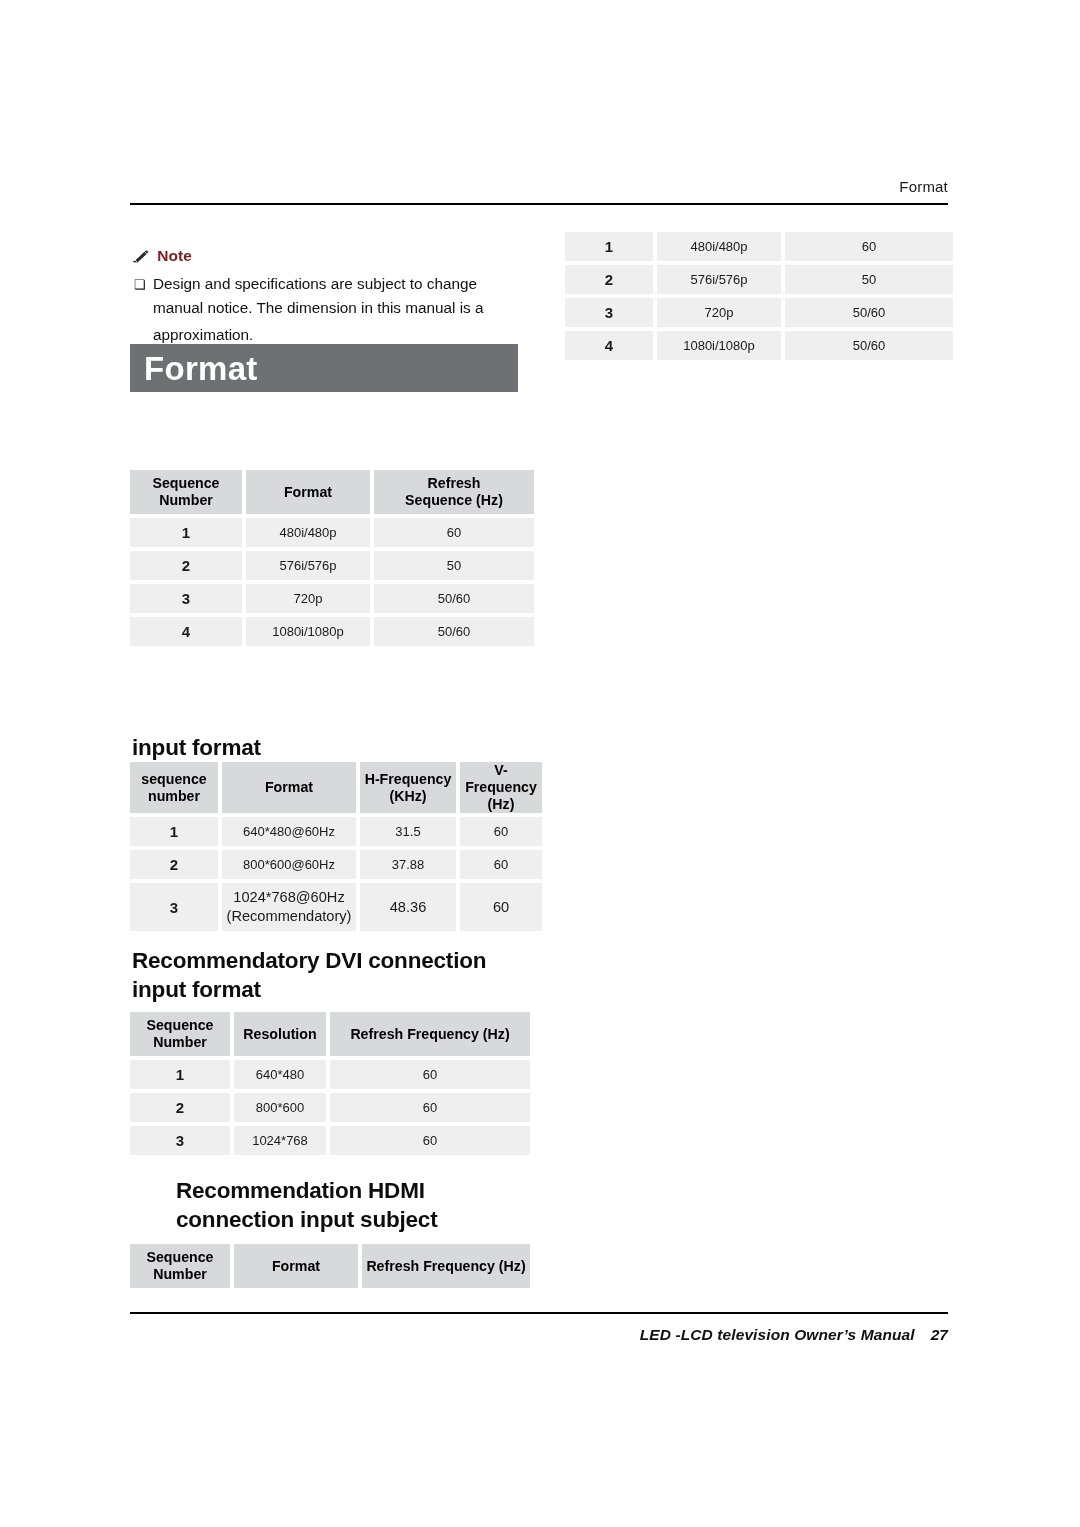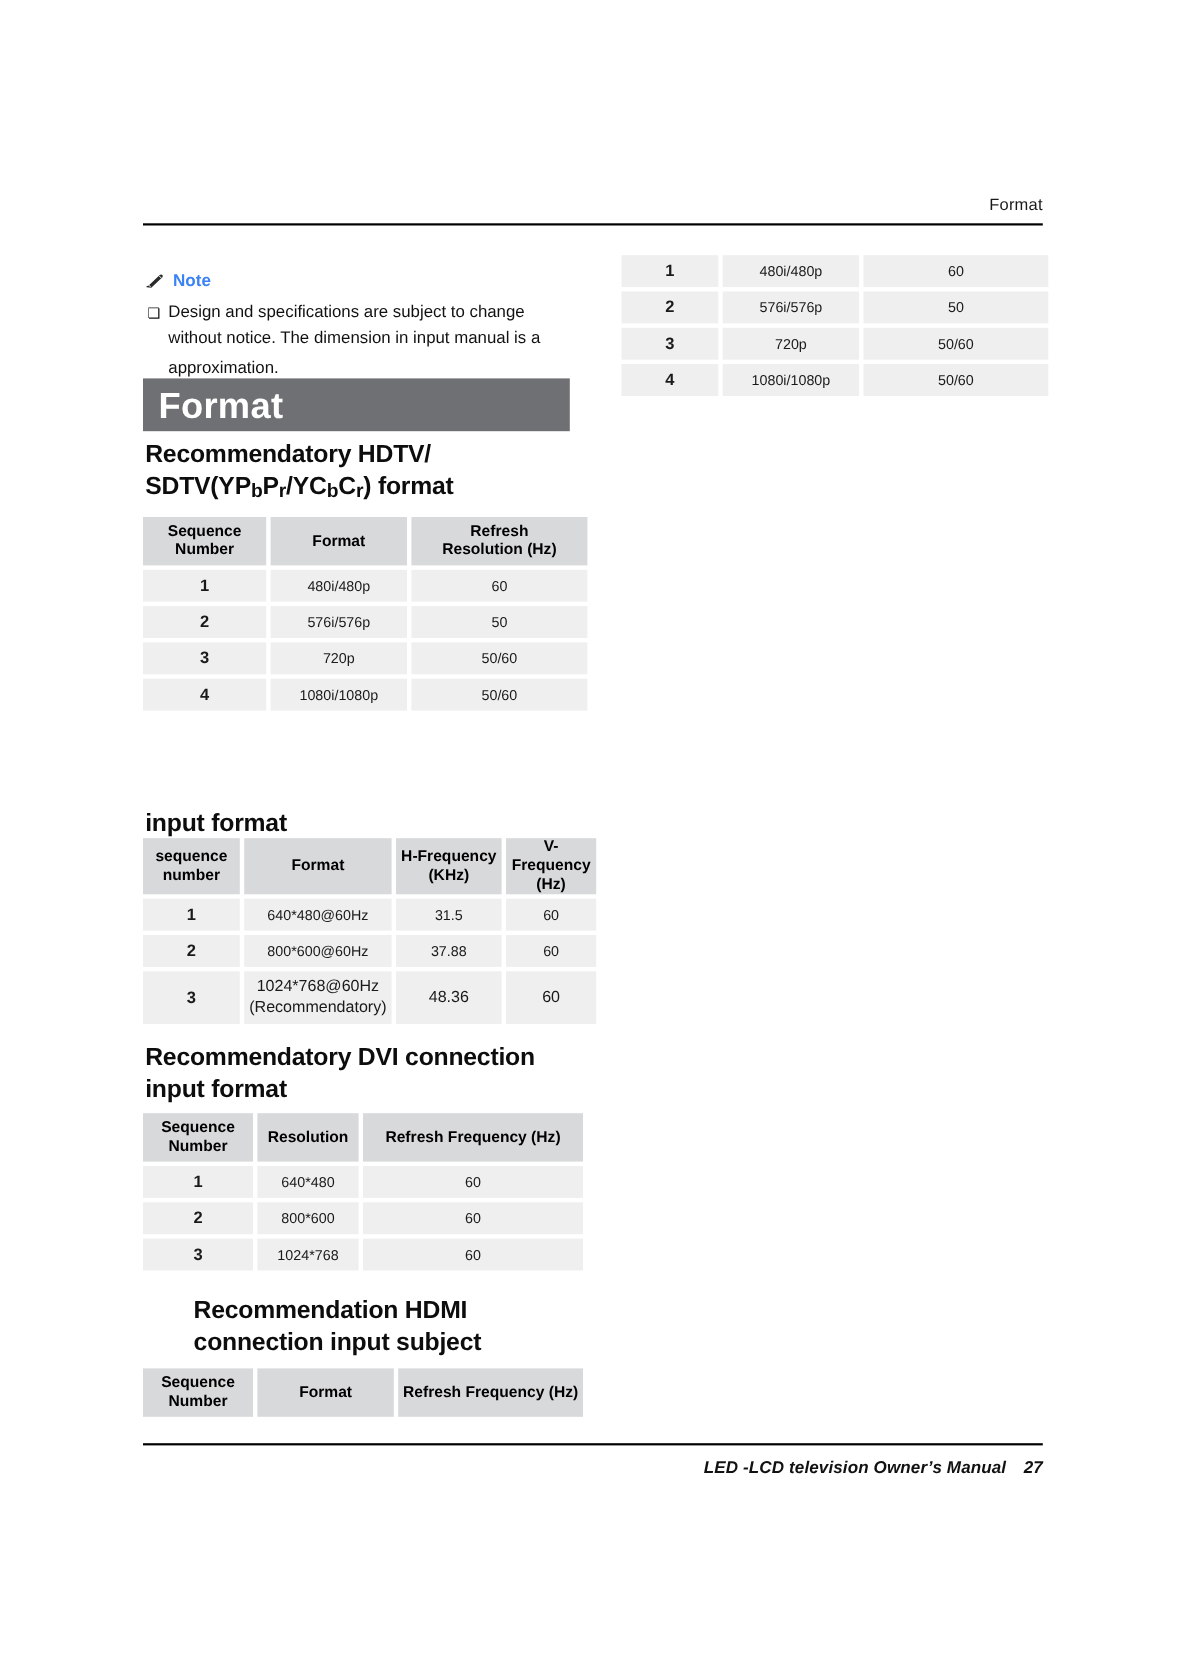--- a/index.html
+++ b/index.html
@@ -66,21 +66,21 @@
   .foot .manual { letter-spacing: .1px; }
   .foot .pageno { display: inline-block; margin-left: 16px; font-style: italic; font-weight: bold;}
 
   
   .note-head {
     position: absolute;
     left: 132px;
     top: 247px;
     font-size: 15.5px;
     font-weight: bold;
-    color: #3b82f6;
+    color: #7f1d1d;
   }
   .note-icon {
     display: inline-block;
     width: 17px;
     height: 14px;
     vertical-align: -2px;
     margin-right: 4px;
   }
   .note-body {
     position: absolute;
@@ -216,51 +216,47 @@
         <path d="M3.0 11.0 L4.9 12.9" stroke="#ffffff" stroke-width="0.9" fill="none"></path>
         <path d="M12.6 2.7 L14.7 4.8" stroke="#ffffff" stroke-width="0.9" fill="none"></path>
       </svg>
     </span>
     <span>Note</span>
   </div>
 
   <div class="note-body">
     <span class="note-bullet">❏</span>
     <span class="ln">Design and specifications are subject to change</span>
-    <span class="ln">without notice. The dimension in input manual is a</span>
+    <span class="ln">manual notice. The dimension in this manual is a</span>
     <span class="ln last">approximation.</span>
   </div>
 
   <div class="banner">
     <div class="banner-label">Format</div>
   </div>
 
-  <div class="h2" id="h2-hdtv">
-    <span>Recommendatory HDTV/</span><br>
-    <span>SDTV(YP</span><sub>b</sub><span>P</span><sub>r</sub><span>/YC</span><sub>b</sub><span>C</span><sub>r</sub><span>) format</span>
-  </div>
 
   <table class="tbl" id="tbl-hdtv">
     <colgroup>
         <col class="c1">
         <col class="c2">
         <col class="c3">
       </colgroup>
     <thead>
       <tr>
         <th>
           <span>Sequence</span><br>
           <span>Number</span>
         </th>
         <th>
           <span>Format</span>
         </th>
         <th>
           <span>Refresh</span><br>
-          <span>Resolution (Hz)</span>
+          <span>Sequence (Hz)</span>
         </th>
       </tr>
     </thead>
     <tbody>
       <tr>
         <td class="seq">1</td>
         <td>480i/480p</td>
         <td>60</td>
       </tr>
       <tr>

